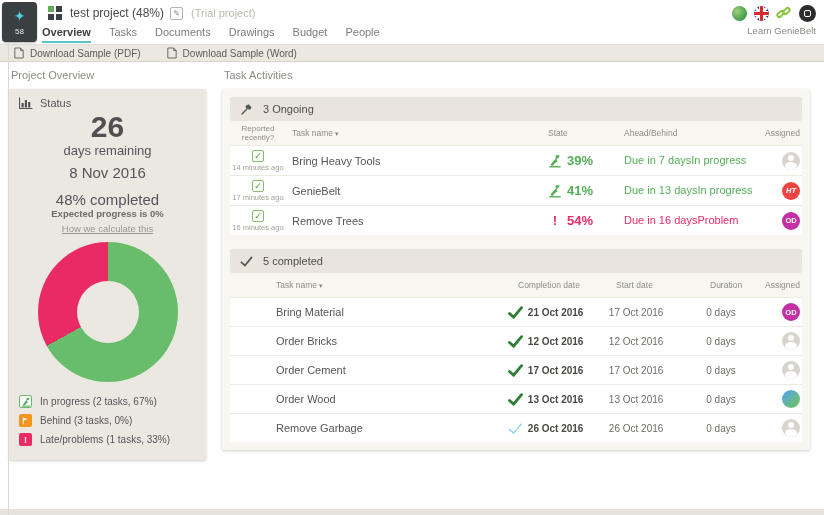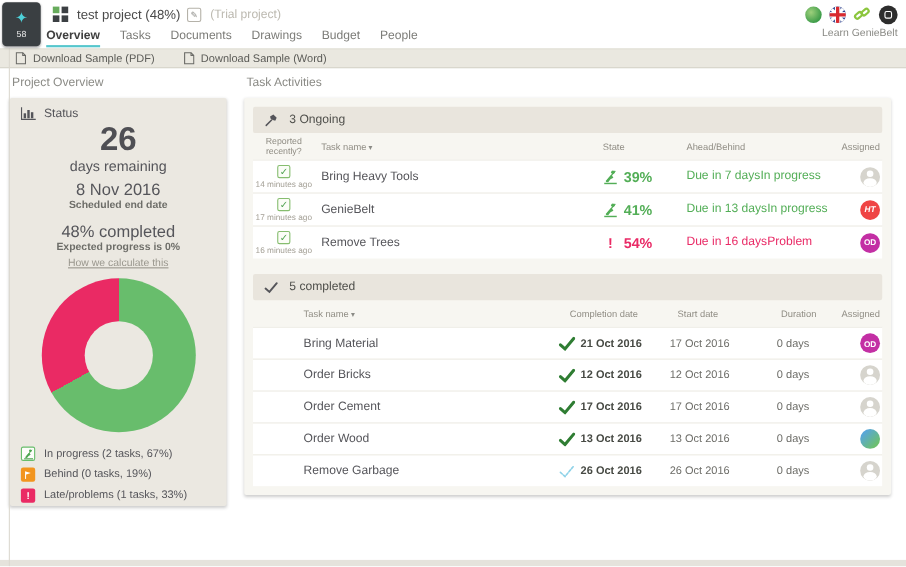--- a/index.html
+++ b/index.html
@@ -206,21 +206,20 @@
           <path d="M0.5 0.5 V11.5 H13.5" fill="none" stroke="#55555a" stroke-width="1.2"></path>
           <rect x="2.5" y="6" width="2.2" height="4.5" fill="#55555a"></rect>
           <rect x="5.8" y="3" width="2.2" height="7.5" fill="#55555a"></rect>
           <rect x="9.1" y="5" width="2.2" height="5.5" fill="#55555a"></rect>
         </svg>
         <span>Status</span>
       </div>
       <div class="big-days">26</div>
       <div class="ctr days-label">days remaining</div>
       <div class="ctr end-date">8 Nov 2016</div>
-      <div class="ctr small-note">Scheduled end date</div>
       <div class="ctr completed-pct">48% completed</div>
       <div class="ctr small-note">Expected progress is 0%</div>
       <div class="ctr calc-link">How we calculate this</div>
       <div class="donut-wrap">
         <div class="donut"></div>
         <div class="donut-hole"></div>
       </div>
       <div class="legend">
         <div class="legend-item">
           <span class="legend-icon prog">
@@ -233,21 +232,21 @@
           </span>
           <span class="legend-label">In progress (2 tasks, 67%)</span>
         </div>
         <div class="legend-item">
           <span class="legend-icon behind">
             <svg width="9" height="10" viewBox="0 0 16 16">
                 <path d="M4 2 V14" stroke="#fff" stroke-width="1.6"></path>
                 <path d="M4 2 L12.5 4.5 L4 7.2 Z" fill="#fff"></path>
               </svg>
           </span>
-          <span class="legend-label">Behind (0 tasks, 19%)</span>
+          <span class="legend-label">Behind (3 tasks, 0%)</span>
         </div>
         <div class="legend-item">
           <span class="legend-icon late">!</span>
           <span class="legend-label">Late/problems (1 tasks, 33%)</span>
         </div>
       </div>
     </div>
   </div>
 
   <div class="right-col">

